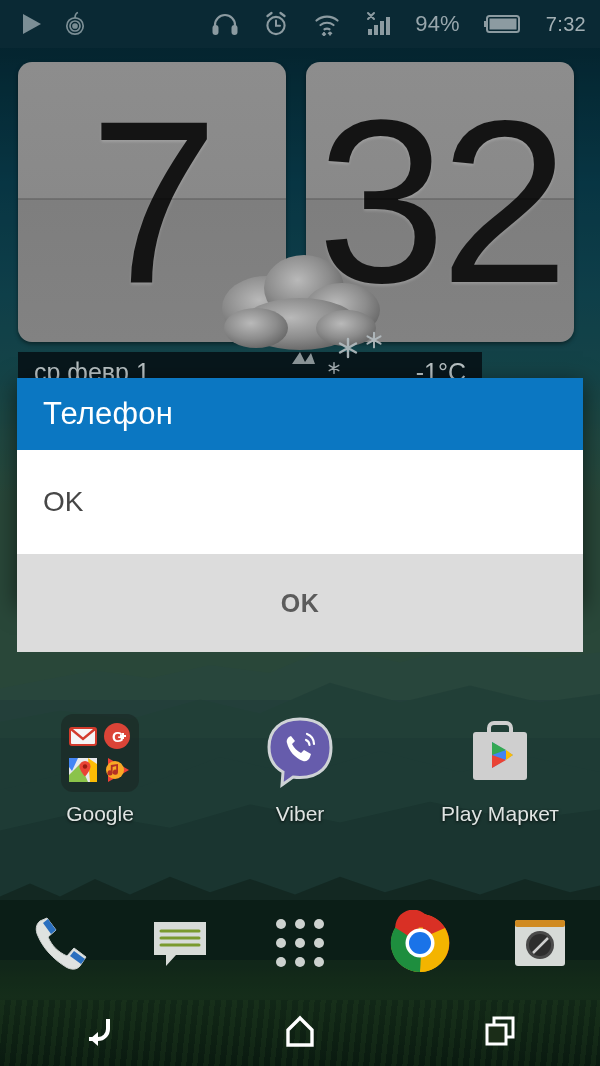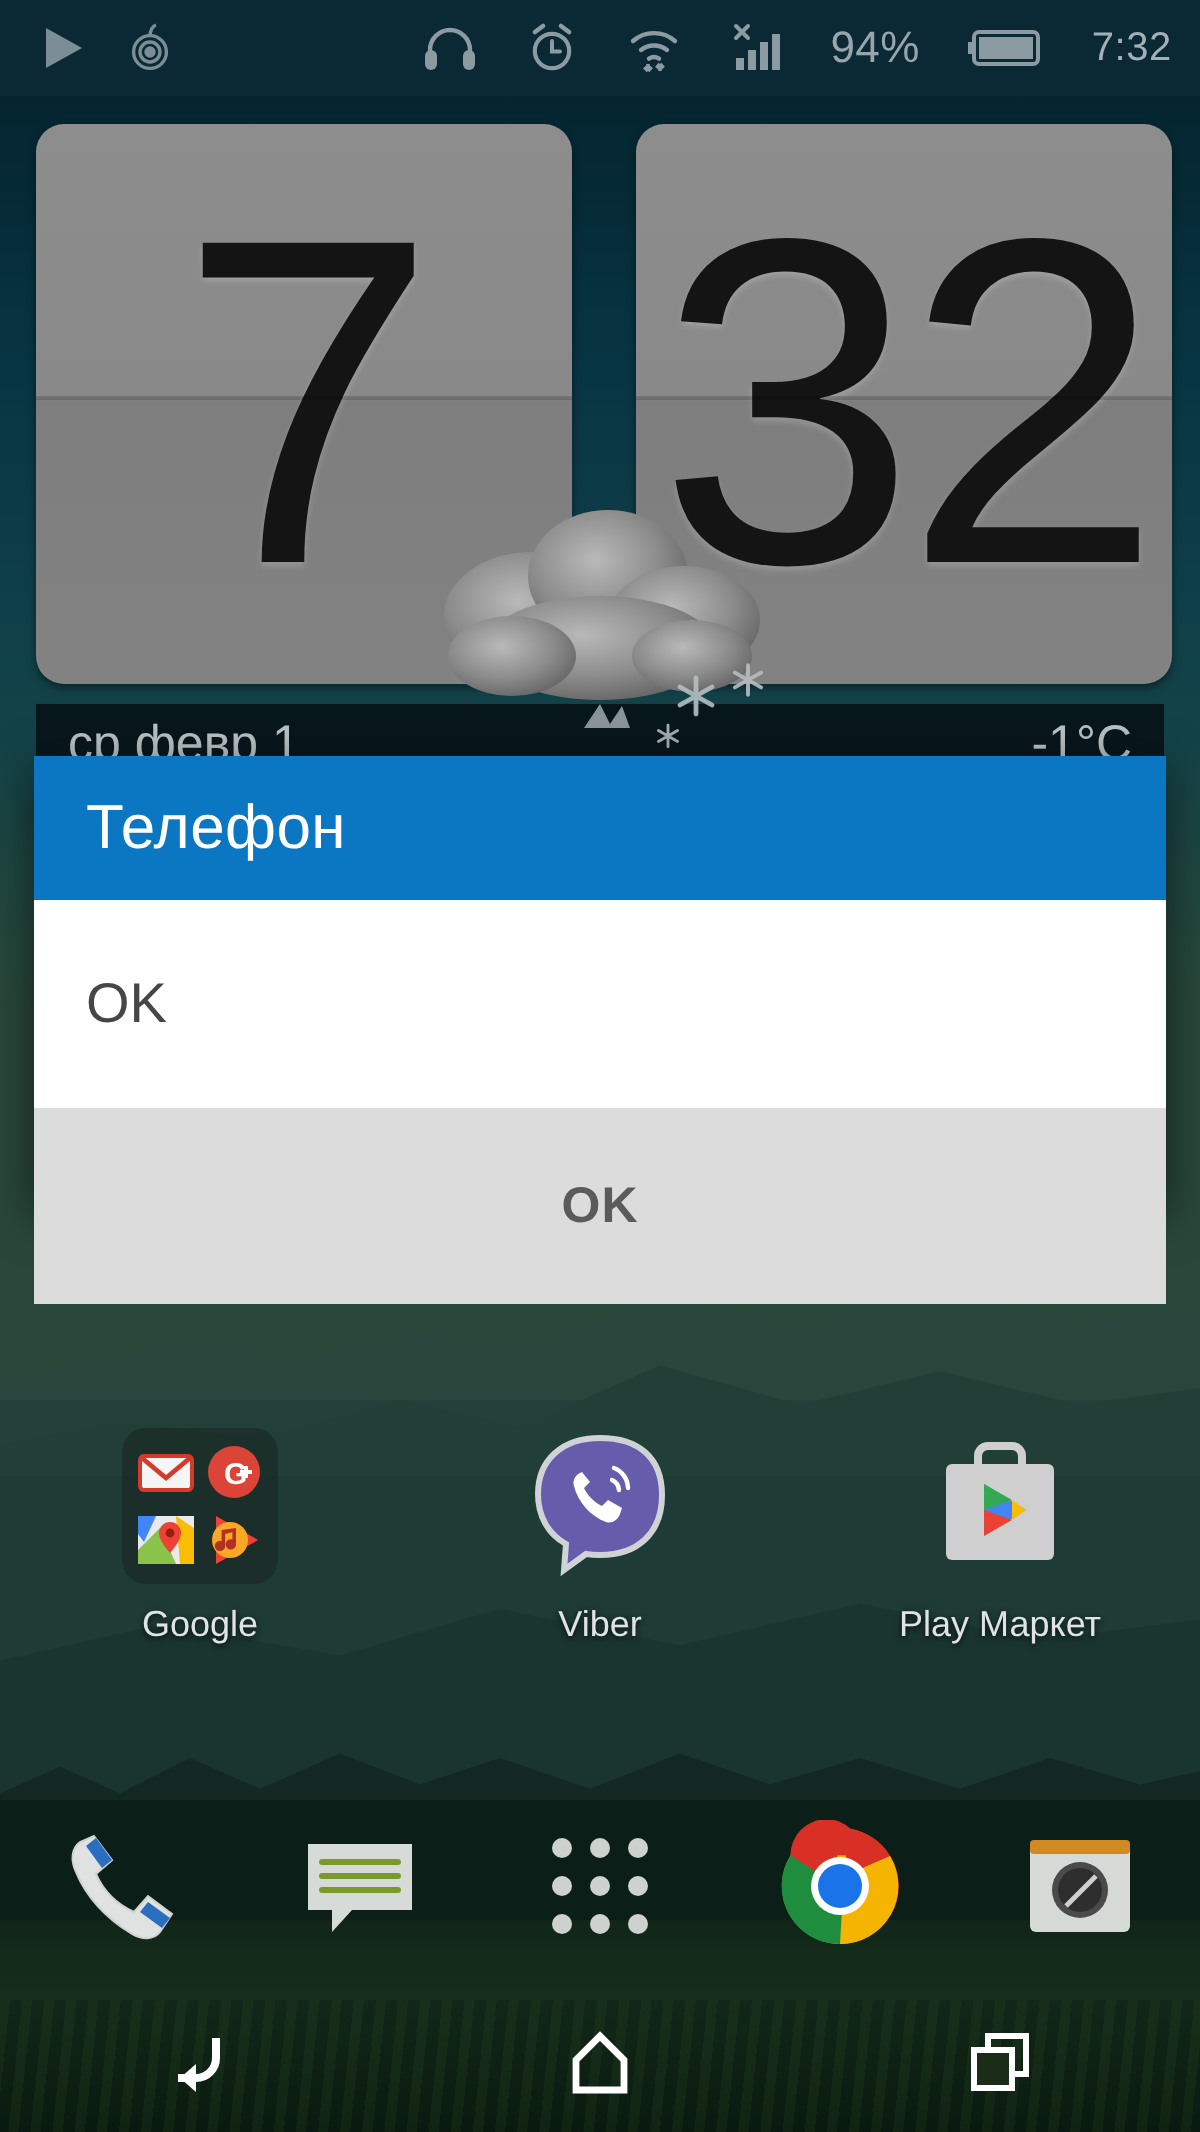--- a/index.html
+++ b/index.html
@@ -66,34 +66,34 @@
     border-radius: 14px;
     background: linear-gradient(180deg, #8d8d8d 0%, #898989 48.5%, #7e7e7e 49.5%, #828282 100%);
     box-shadow: 0 2px 4px rgba(0,0,0,.45);
     overflow: hidden;
   }
   .flip-card::after {
     content:""; position:absolute; left:0; top:136px; width:100%; height:2px;
     background: rgba(0,0,0,.16);
   }
   .flip-card.left  { left: 0px; }
-  .flip-card.right { left: 300px; }
+  .flip-card.right { left: 288px; }
   .flip-digits {
     position: absolute; left: 0; top: 0; width: 100%; height: 100%;
     display: flex; align-items: center; justify-content: center;
     font-size: 232px; line-height: 1; font-weight: 300;
     color: #141414; letter-spacing: -4px;
     font-family: "Liberation Sans", sans-serif;
     text-shadow: 0 2px 3px rgba(255,255,255,.18);
   }
   .flip-card.right .flip-digits { letter-spacing: -6px; }
 
   
   #date-strip {
-    position: absolute; left: 18px; top: 352px; width: 564px; height: 40px;
+    position: absolute; left: 18px; top: 352px; width: 464px; height: 40px;
     background: rgba(6,14,18,.82);
     display: flex; align-items: center; justify-content: space-between;
     padding: 0 16px;
     color: #b9c2c4; font-size: 25px;
   }
 
   
   #weather-icon { position: absolute; left: 196px; top: 236px; width: 210px; height: 150px; }
 
   
@@ -122,21 +122,21 @@
     letter-spacing: .5px; font-family: "Liberation Sans", sans-serif;
     padding: 12px 40px;
   }
 
   
   #app-row { position: absolute; left: 0; top: 714px; width: 600px; height: 128px;
     display: flex; }
   .app { flex: 1; display: flex; flex-direction: column; align-items: center; }
   .app-icon { width: 78px; height: 78px; position: relative; }
   .app-label {
-    margin-top: 10px; font-size: 18px; color: #dfe4e2;
+    margin-top: 10px; font-size: 21px; color: #dfe4e2;
     text-shadow: 0 1px 3px rgba(0,0,0,.8);
     white-space: nowrap;
   }
 
   
   .folder-bg {
     position:absolute; left:0; top:0; width:78px; height:78px;
     background: rgba(26,36,32,.55); border-radius: 12px;
   }
   .folder-grid {

